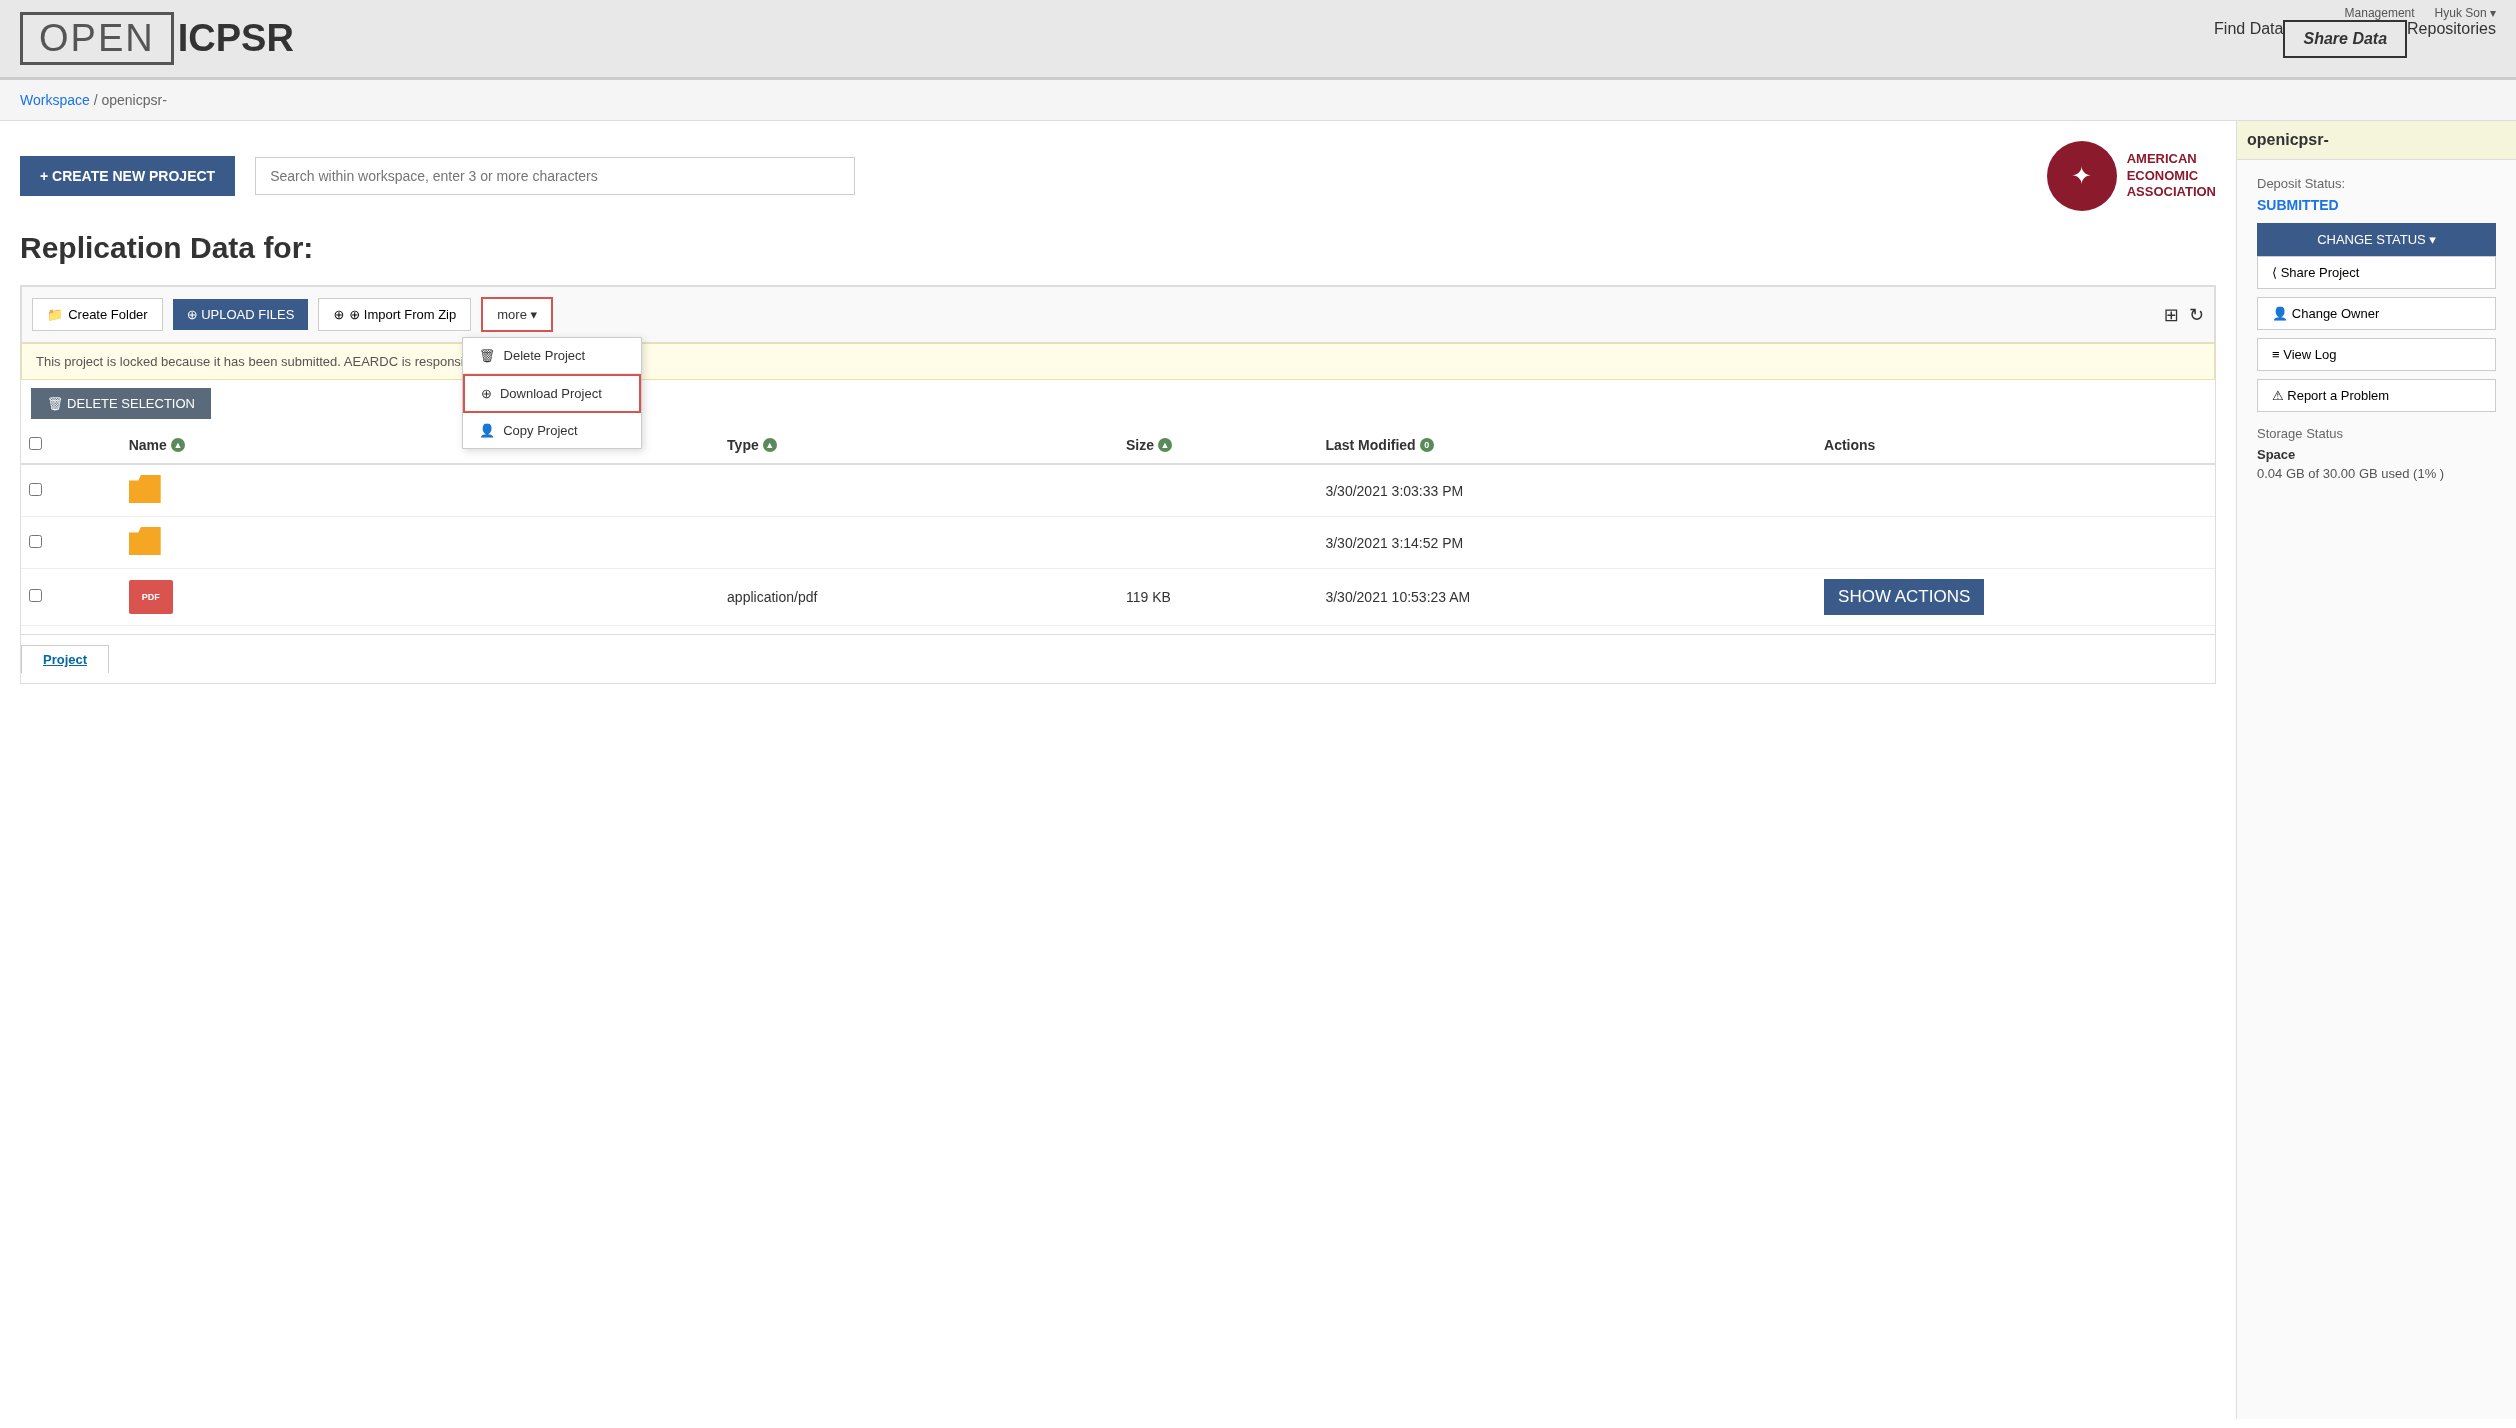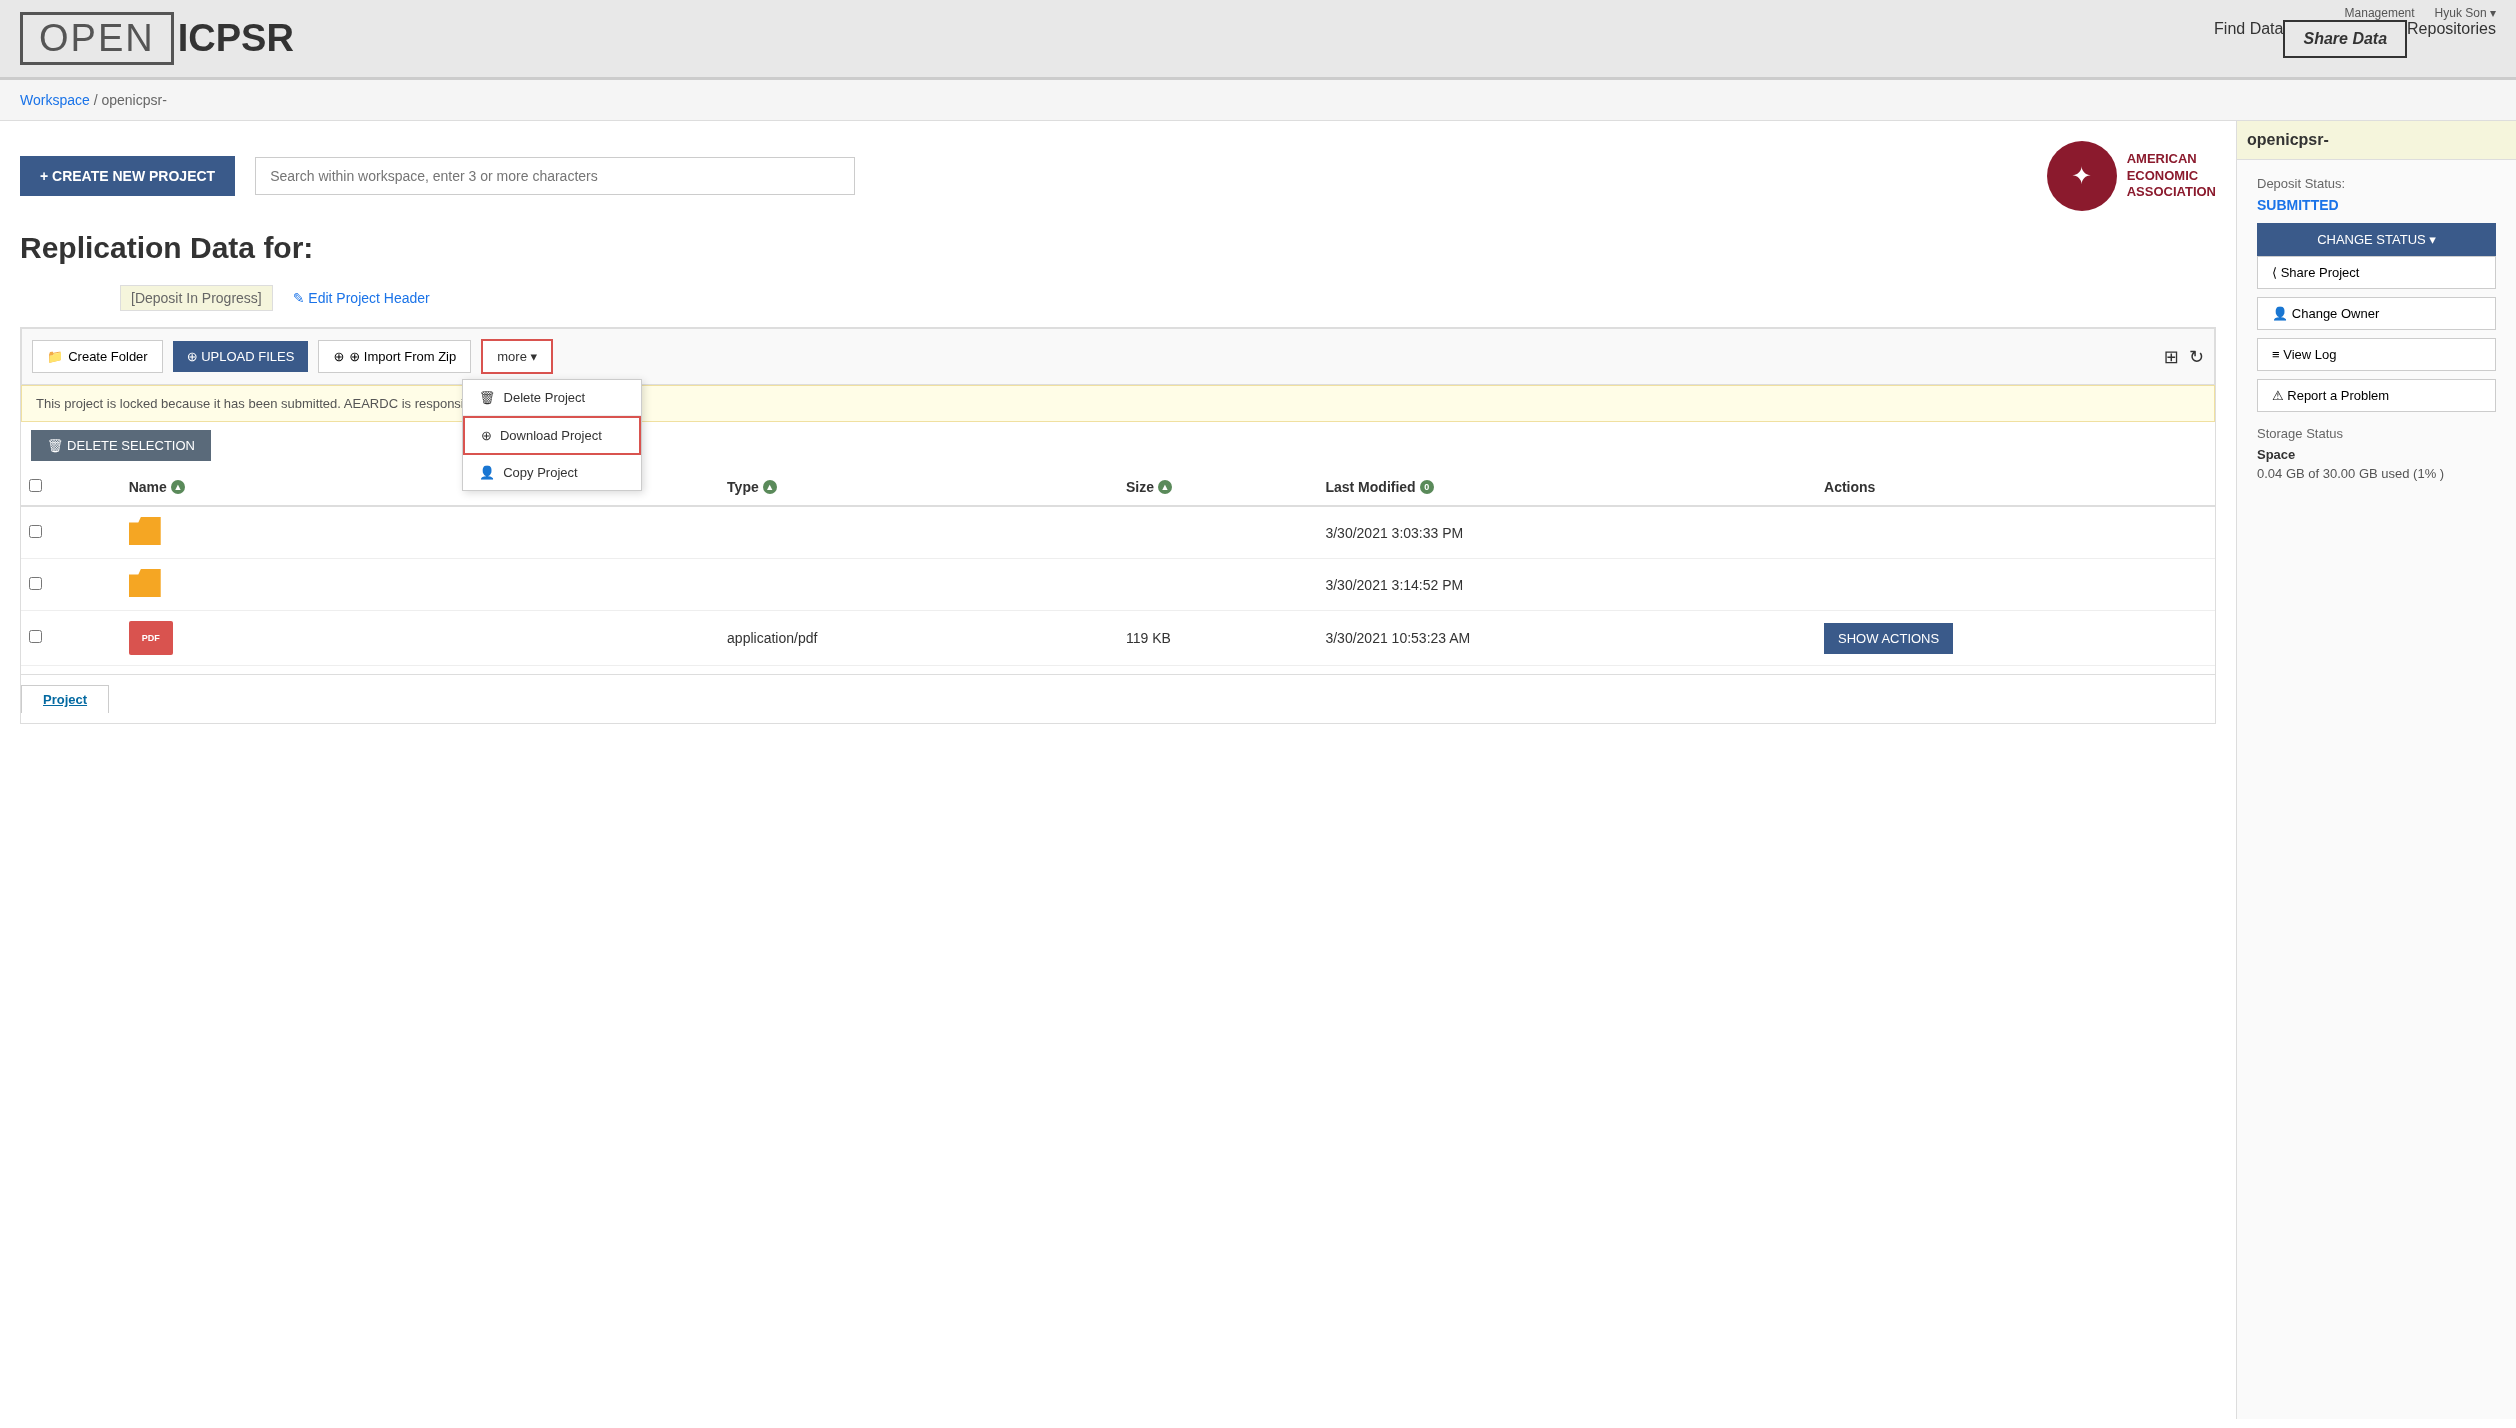--- a/index.html
+++ b/index.html
@@ -321,21 +321,21 @@
       font-size: 9px;
       cursor: pointer;
     }
 
     .btn-show-actions {
       background: #3a5a8a;
       color: #fff;
       border: none;
       padding: 8px 14px;
       cursor: pointer;
-      font-size: 13px;
+      font-size: 17px;
     }
 
     
     .project-tab-bar {
       padding: 10px 0;
       border-top: 1px solid #ddd;
       margin-top: 8px;
     }
     .project-tab {
       display: inline-block;
@@ -475,24 +475,20 @@
         <div class="aea-text">
           <div>AMERICAN</div>
           <div>ECONOMIC</div>
           <div>ASSOCIATION</div>
         </div>
       </div>
     </div>
 
     <div class="project-title">Replication Data for:</div>
 
-    <div class="status-bar">
-      <span class="deposit-status">[Deposit In Progress]</span>
-      <a href="#" class="edit-link">✎ Edit Project Header</a>
-    </div>
 
     <div style="border: 1px solid #ddd; position: relative;">
 
       <div class="file-toolbar relative">
         <button class="btn-folder">
           <span>📁</span>
           <span>Create Folder</span>
         </button>
         <button class="btn-upload">⊕ UPLOAD FILES</button>
         <button class="btn-import">

